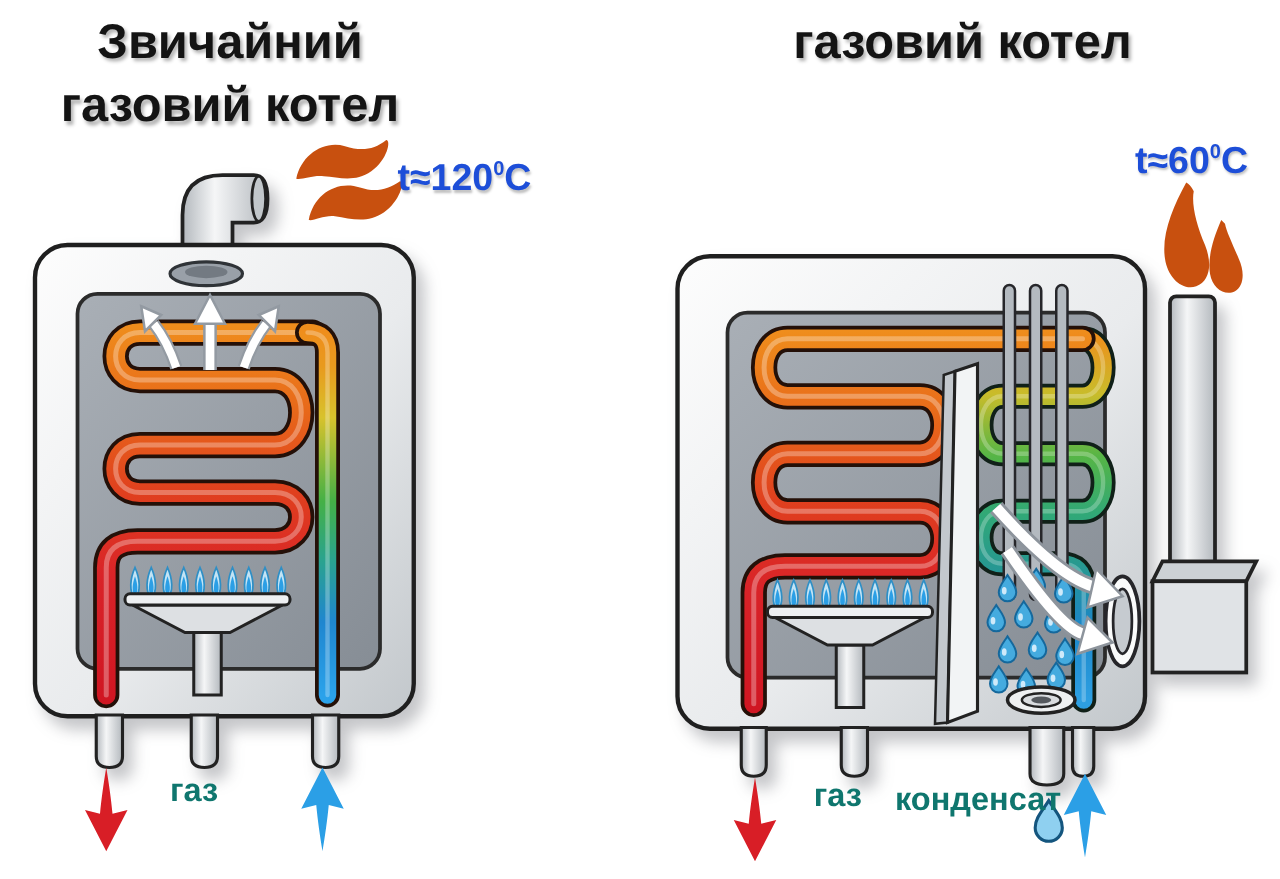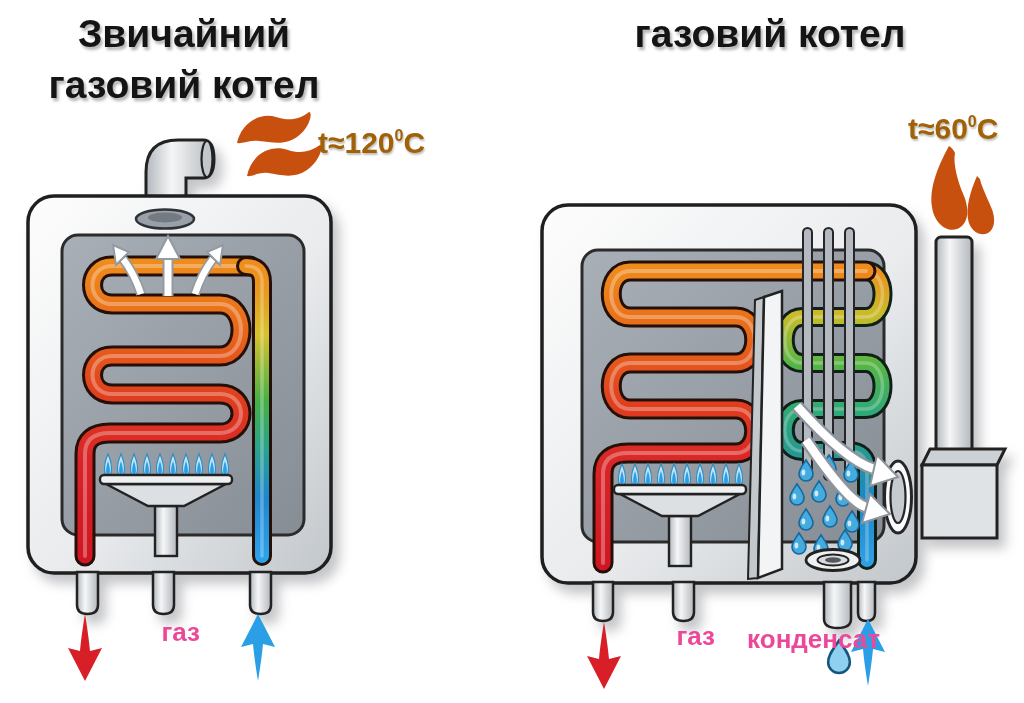--- a/index.html
+++ b/index.html
@@ -8,27 +8,27 @@
     overflow:hidden; font-family:"Liberation Sans", sans-serif;
   }
   .stage svg { position:absolute; left:0; top:0; }
   .sh { filter: drop-shadow(7px 9px 6px rgba(75,80,88,0.33)); }
   .title {
     position:absolute; top:8px; font-weight:bold; font-size:39px; line-height:51px;
     color:#141414; text-align:center; text-shadow:2px 3px 3px rgba(0,0,0,0.30);
     white-space:nowrap;
   }
   .temp {
-    position:absolute; font-weight:bold; font-size:30px; color:#a16207;
+    position:absolute; font-weight:bold; font-size:30px; color:#1d4ed8;
     text-shadow:1px 2px 2px rgba(0,0,0,0.25); white-space:nowrap;
   }
   .temp sup { font-size:16px; vertical-align:12px; }
   .pipe-label {
-    position:absolute; font-weight:bold; font-size:26px; color:#ec4899;
-    text-align:right; white-space:nowrap;
+    position:absolute; font-weight:bold; font-size:26px; color:#0f766e;
+    text-align:left; white-space:nowrap;
   }
 </style>
 </head>
 <body>
 
 <div class="stage">
 
 <svg width="1024" height="703" viewBox="0 0 1024 703">
   <defs>
     <linearGradient id="caseG" x1="0" y1="0" x2="1" y2="1">

